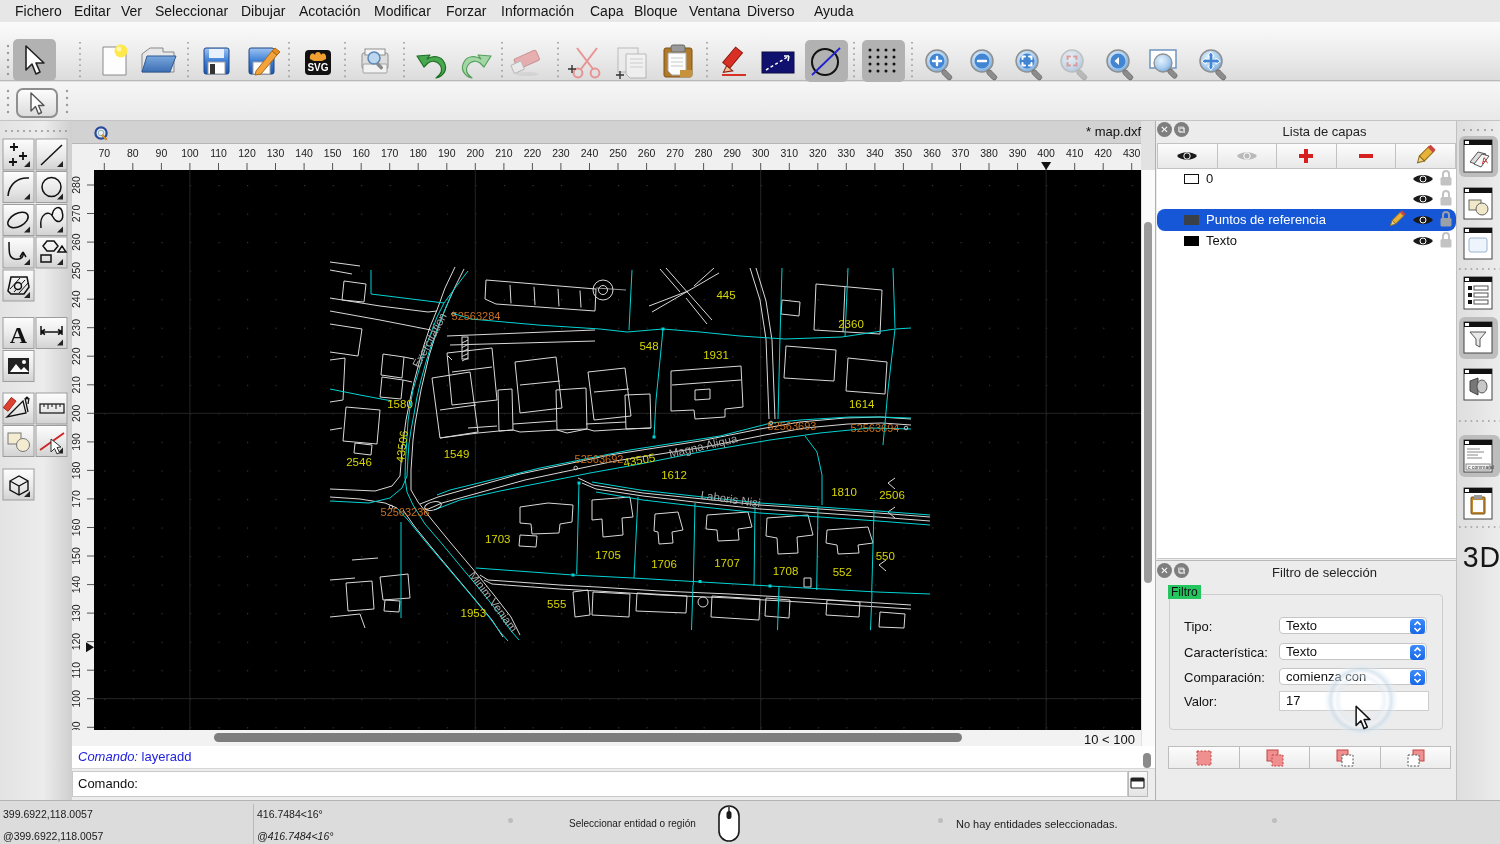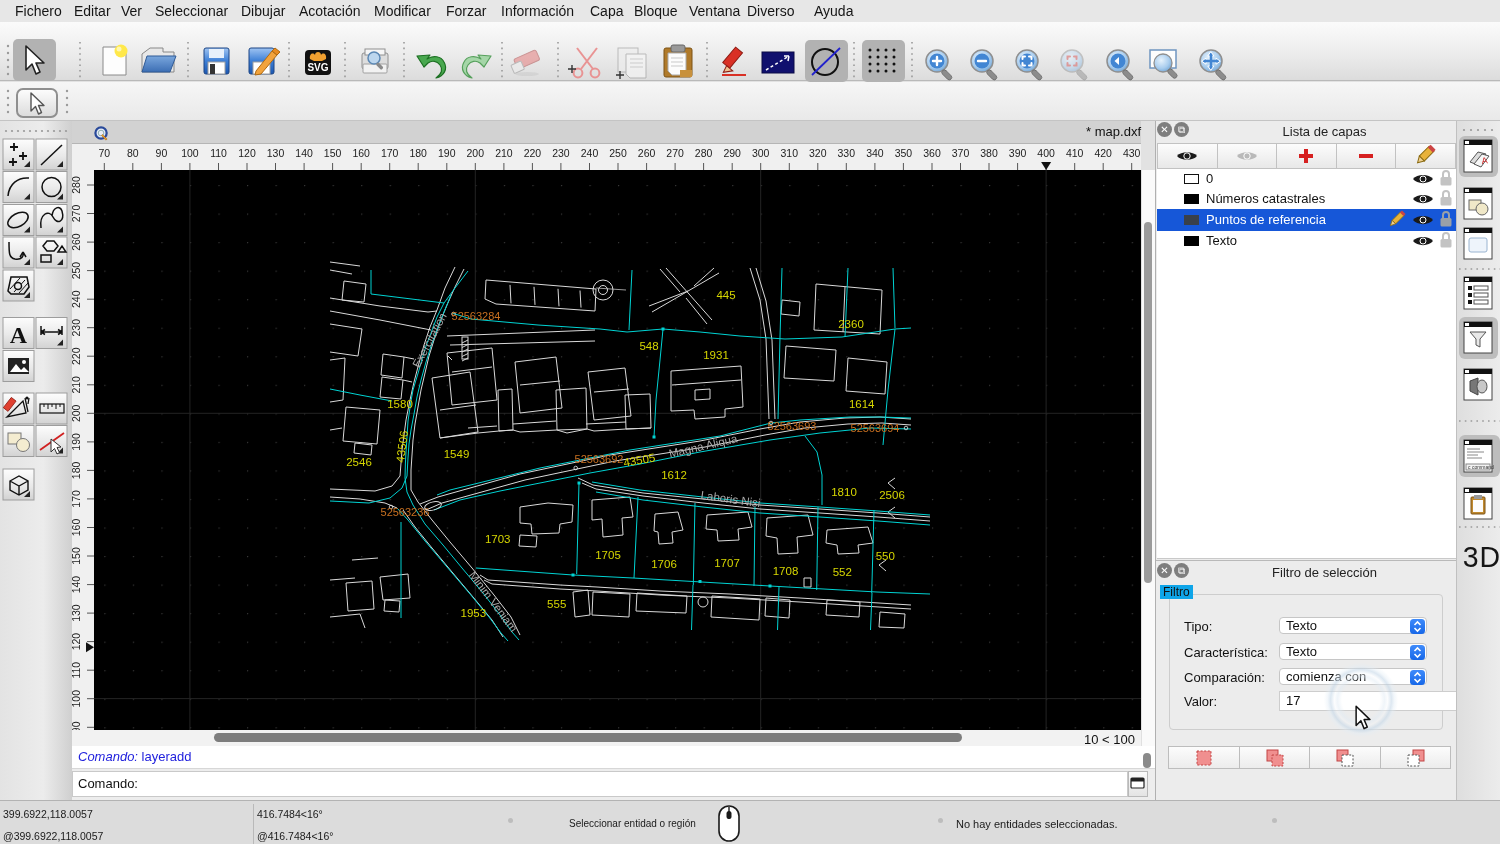--- a/index.html
+++ b/index.html
@@ -764,25 +764,21 @@
             <path d="M25 16 L32 16 L28.5 22 Z" fill="#f0d090" stroke="#8a6a10"></path>
             <rect x="25" y="0" width="7" height="4" fill="#cc4444"></rect>
           </g>
         </svg></div>
   </div>
   <div id="laylist">
     <div class="lrow" style="top:0;">
         <span class="sw" style="background:#fff;border:1.5px solid #111;"></span>
         <span class="lname">0</span>
       </div>
-    <div class="lrow" style="top:20px;">
-        <span class="sw" style="background:#000;"></span>
-        <span class="lname">Números catastrales</span>
-      </div>
-    <div class="lrow" style="top:40px;height:22px;background:#1657d8;color:#fff;">
+    <div class="lrow" style="top:40px;height:22px;background:#1657d8;color:#fff;border-radius:8px;">
         <span class="sw" style="top:6px;background:#39404a;"></span>
         <span class="lname" style="top:3px;">Puntos de referencia</span>
       </div>
     <div class="lrow" style="top:62px;">
         <span class="sw" style="background:#000;"></span>
         <span class="lname">Texto</span>
       </div>
   </div>
   <svg class="abs" style="left:0;top:48px;" width="299" height="132" viewBox="0 0 299 132">
     <g id="eyes" fill="#1a1a1a">
@@ -829,35 +825,35 @@
         </g>
     </g>
   </svg>
 
   <div id="fpanel">
     <div style="position:absolute;left:0;top:0;width:301px;height:1px;background:#b9b9b9;"></div>
     <div class="circbtn" style="left:1px;top:3px;">✕</div>
     <div class="circbtn" style="left:18px;top:3px;">⧉</div>
     <div class="phead" style="position:absolute;left:36px;top:5px;width:265px;">Filtro de selección</div>
     <div style="position:absolute;left:13px;top:34px;width:274px;height:136px;border:1px solid #cdcdcd;border-radius:4px;"></div>
-    <div class="flabel" style="left:4px;top:25px;background:#0ea5e9;padding:0 3px;font-size:12px;">Filtro</div>
+    <div class="flabel" style="left:12px;top:25px;background:#22c55e;padding:0 3px;font-size:12px;">Filtro</div>
     <div class="flabel" style="left:28px;top:59px;">Tipo:</div>
     <div class="combo" style="top:57px;">Texto<div class="stepper"><svg width="15" height="15" viewBox="0 0 15 15">
             <path d="M4.5 6 L7.5 3 L10.5 6 M4.5 9 L7.5 12 L10.5 9" stroke="#fff" stroke-width="1.6" fill="none"></path>
           </svg></div></div>
     <div class="flabel" style="left:28px;top:85px;">Característica:</div>
     <div class="combo" style="top:83px;">Texto<div class="stepper"><svg width="15" height="15" viewBox="0 0 15 15">
             <path d="M4.5 6 L7.5 3 L10.5 6 M4.5 9 L7.5 12 L10.5 9" stroke="#fff" stroke-width="1.6" fill="none"></path>
           </svg></div></div>
     <div class="flabel" style="left:28px;top:110px;">Comparación:</div>
     <div class="combo" style="top:108px;">comienza con<div class="stepper"><svg width="15" height="15" viewBox="0 0 15 15">
             <path d="M4.5 6 L7.5 3 L10.5 6 M4.5 9 L7.5 12 L10.5 9" stroke="#fff" stroke-width="1.6" fill="none"></path>
           </svg></div></div>
     <div class="flabel" style="left:28px;top:134px;">Valor:</div>
-    <div style="position:absolute;left:123px;top:131px;width:178px;height:20px;background:#fff;border:1px solid #cdcdcd;font-size:13px;padding:1px 6px;color:#111;">17</div>
+    <div style="position:absolute;left:123px;top:131px;width:150px;height:20px;background:#fff;border:1px solid #cdcdcd;font-size:13px;padding:1px 6px;color:#111;">17</div>
 
     <div style="position:absolute;left:167px;top:102px;width:76px;height:76px;border-radius:50%;background:radial-gradient(closest-side,rgba(255,255,255,0) 50%,rgba(225,235,244,0.5) 62%,rgba(245,248,251,0.35) 70%,rgba(198,216,232,0.6) 80%,rgba(225,236,245,0.4) 88%,rgba(236,236,236,0) 98%);"></div>
     <svg style="position:absolute;left:198px;top:145px;" width="17" height="26" viewBox="0 0 16 24">
         <path d="M2 1 L2 19 L6.5 14.5 L9.5 22 L12.5 20.5 L9.5 13.5 L15 13.5 Z" fill="#fff" stroke="#111" stroke-width="1.4" stroke-linejoin="round"></path>
       </svg>
     <div id="fbtns" style="position:absolute;left:12px;top:186px;width:283px;height:23px;display:flex;">
       <div style="flex:1;border:1px solid #bdbdbd;background:linear-gradient(#fcfcfc,#ececec);position:relative;">
           <svg style="position:absolute;left:26px;top:2px;" width="18" height="18" viewBox="0 0 18 18">
             <rect x="2" y="2" width="14" height="14" fill="#f08f8f" stroke="#c24444" stroke-dasharray="2 1.6"></rect>
           </svg>
@@ -980,21 +976,21 @@
     </g>
     <text x="6" y="446" font-size="30" fill="#161616" font-family="Liberation Sans" transform="scale(0.95 1)" style="letter-spacing:1px">3D</text>
   </svg>
 </div>
 
 <div id="statusbar">
   <span style="position:absolute;left:3px;top:7px;">399.6922,118.0057</span>
   <span style="position:absolute;left:3px;top:29px;">@399.6922,118.0057</span>
   <span style="position:absolute;left:257px;top:7px;">416.7484&lt;16°</span>
     <span style="position:absolute;left:253px;top:3px;width:1px;height:41px;background:#b9b9b9;"></span>
-  <span style="position:absolute;left:257px;top:29px;">@416.7484&lt;16°</span>
+  <span style="position:absolute;left:257px;top:29px;font-style:italic;">@416.7484&lt;16°</span>
   <span style="position:absolute;left:569px;top:17px;font-size:10px;">Seleccionar entidad o región</span>
   <span style="position:absolute;left:948px;top:17px;font-size:11px;padding-left:8px;">No hay entidades seleccionadas.</span>
   <span style="position:absolute;left:508px;top:17px;width:5px;height:5px;border-radius:50%;background:#bdbdbd;"></span>
   <span style="position:absolute;left:938px;top:17px;width:5px;height:5px;border-radius:50%;background:#bdbdbd;"></span>
   <span style="position:absolute;left:1272px;top:17px;width:5px;height:5px;border-radius:50%;background:#bdbdbd;"></span>
   <svg style="position:absolute;left:717px;top:4px;" width="24" height="38" viewBox="0 0 24 38">
     <rect x="2" y="1" width="20" height="35" rx="10" fill="#fff" stroke="#1a1a1a" stroke-width="1.6"></rect>
     <line x1="12" y1="2" x2="12" y2="14" stroke="#1a1a1a" stroke-width="1.4"></line>
     <rect x="9.5" y="6" width="5" height="8" rx="2.5" fill="#1a1a1a"></rect>
   </svg>

